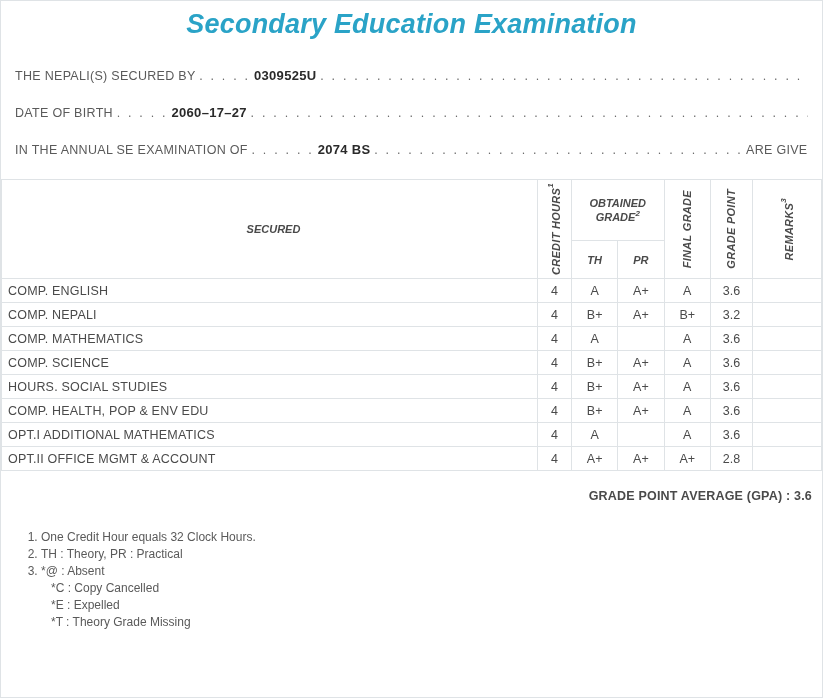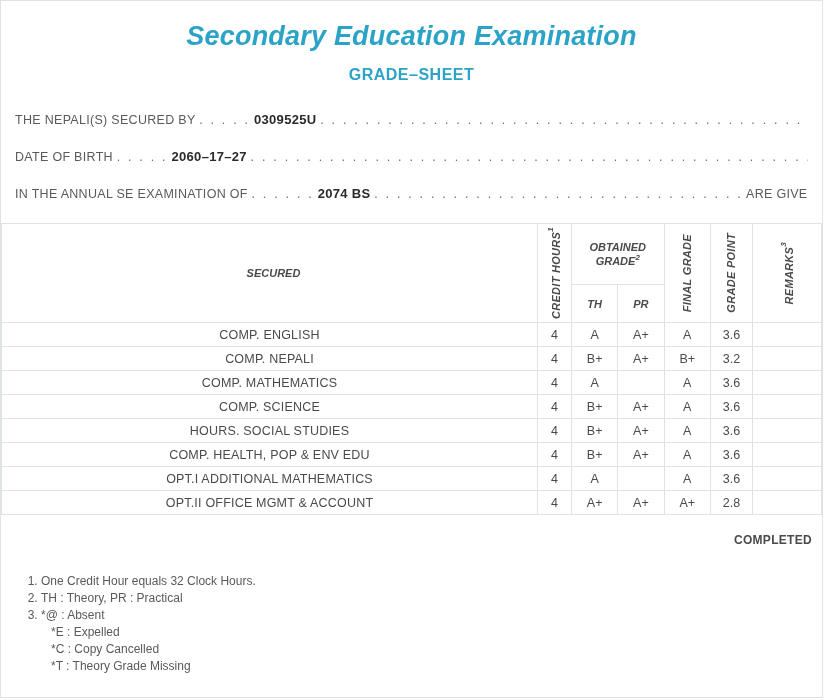--- a/index.html
+++ b/index.html
@@ -23,21 +23,21 @@
     box-sizing: border-box;
     background: #fff;
   }
   .title {
     text-align: center;
     color: #2aa3c7;
     font-size: 27px;
     font-weight: bold;
     font-style: italic;
     letter-spacing: 0.2px;
-    padding-top: 20px;
+    padding-top: 8px;
   }
   .subtitle {
     text-align: center;
     color: #2aa3c7;
     font-size: 16px;
     font-weight: bold;
     letter-spacing: 0.5px;
     padding-top: 14px;
   }
   .meta {
@@ -106,21 +106,21 @@
   th.final-h { width: 40px; }
   th.gp-h { width: 36px; }
   th.remarks-h { width: 62px; }
   sup { font-size: 8px; vertical-align: super; }
 
   table.grades tbody td {
     padding: 4px 6px;
     height: 15px;
   }
   td.subject {
-    text-align: center;
+    text-align: left;
     padding-left: 10px;
     letter-spacing: 0.2px;
   }
   td.c { text-align: center; }
 
   .gpa-line {
     text-align: right;
     padding: 0 10px;
     margin-top: 18px;
     font-size: 12.5px;
@@ -154,21 +154,20 @@
     padding-left: 10px;
     line-height: 1.42;
   }
 </style>
 </head>
 <body>
 
 <div class="page">
 
   <div class="title">Secondary Education Examination</div>
-  <div class="subtitle">GRADE–SHEET</div>
 
   <div class="meta">
     <div class="meta-line">
       <span>THE NEPALI(S) SECURED BY</span>
       <span class="dots">. . . . .</span>
       <span class="meta-val">0309525U</span>
       <span class="dots">. . . . . . . . . . . . . . . . . . . . . . . . . . . . . . . . . . . . . . . . . . . . . . . . . . .</span>
     </div>
     <div class="meta-line">
       <span>DATE OF BIRTH</span>
@@ -279,29 +278,29 @@
         <td class="c">4</td>
         <td class="c">A+</td>
         <td class="c">A+</td>
         <td class="c">A+</td>
         <td class="c">2.8</td>
         <td class="c"></td>
       </tr>
     </tbody>
   </table>
 
-  <div class="completed-line">COMPLETED</div>
+  <div class="gpa-line">GRADE POINT AVERAGE (GPA) : 3.6</div>
 
   <div class="notes">
     <ol>
       <li>One Credit Hour equals 32 Clock Hours.</li>
       <li>TH : Theory, PR : Practical</li>
       <li>
         <span>*@ : Absent</span>
+        <div class="subnote">*C : Copy Cancelled</div>
         <div class="subnote">*E : Expelled</div>
-        <div class="subnote">*C : Copy Cancelled</div>
         <div class="subnote">*T : Theory Grade Missing</div>
         
       </li>
     </ol>
   </div>
 
 </div>
 
 </body></html>

